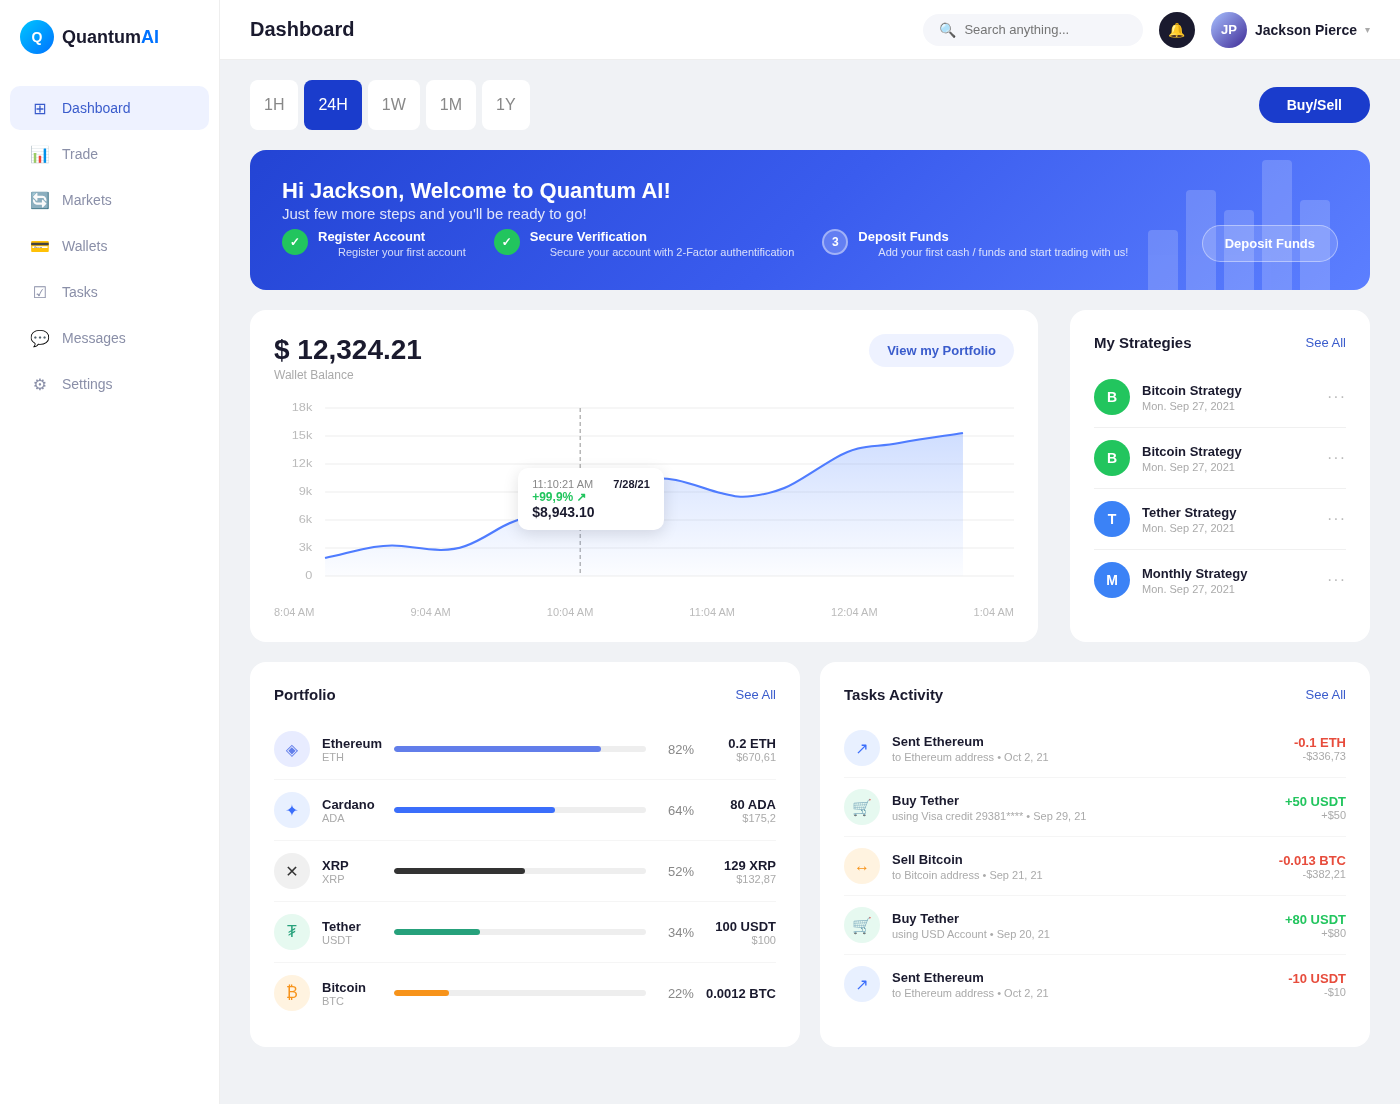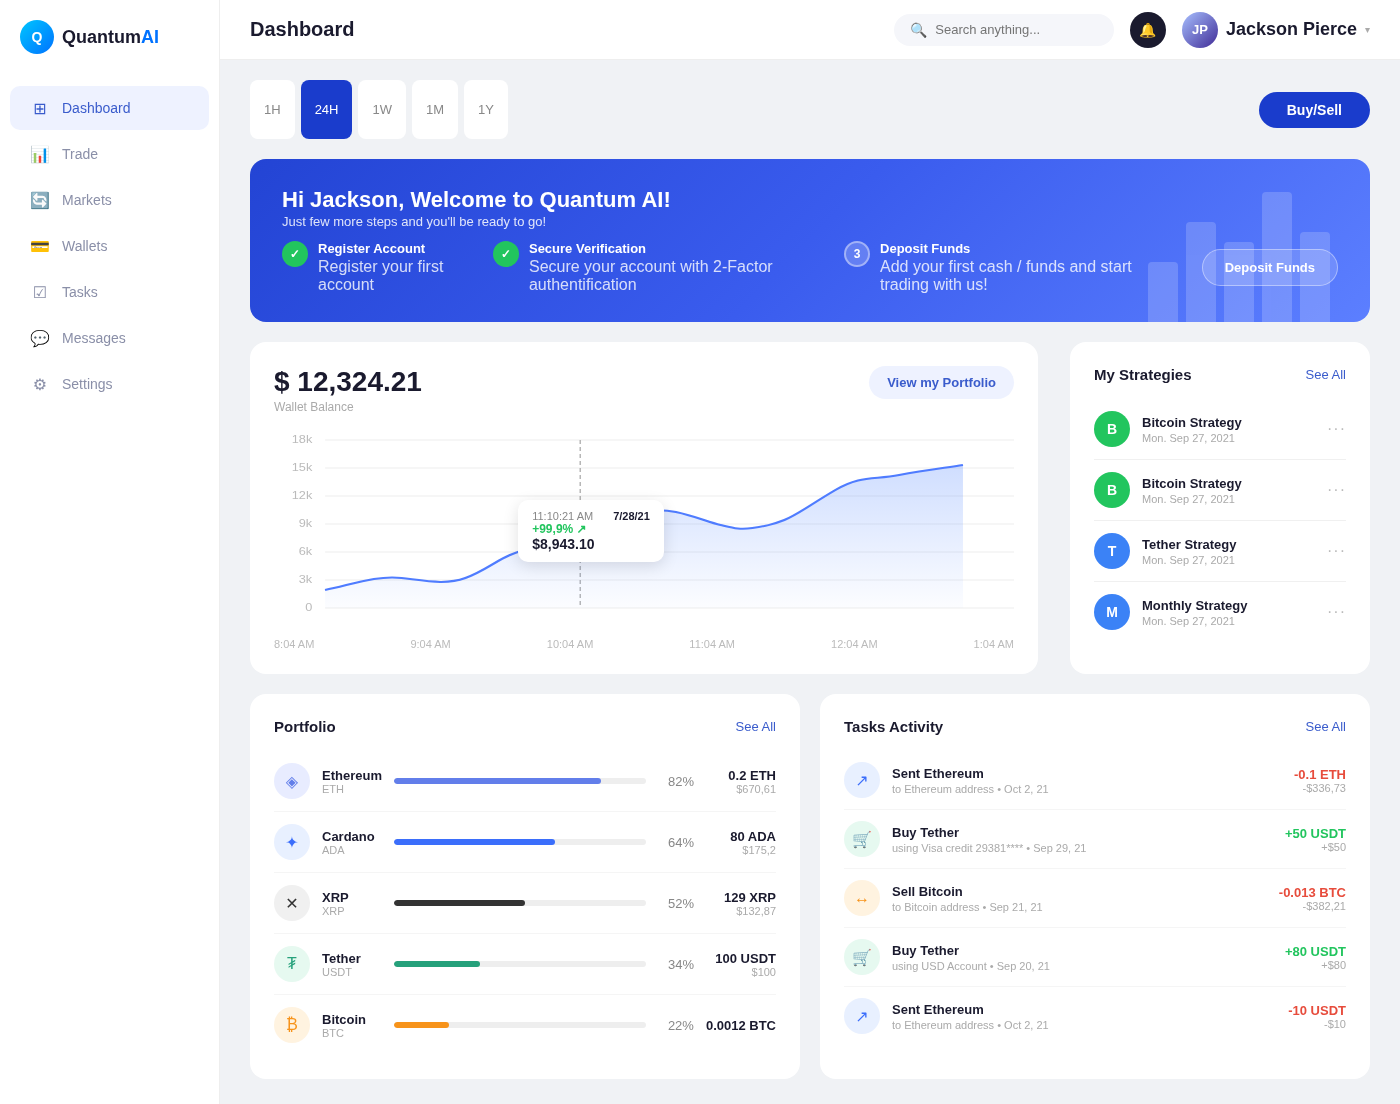--- a/index.html
+++ b/index.html
@@ -22,46 +22,46 @@
     .header { background: #fff; padding: 0 30px; height: 60px; display: flex; align-items: center; justify-content: space-between; border-bottom: 1px solid #eee; flex-shrink: 0; }
     .header-title { font-size: 20px; font-weight: 700; color: #1a1a2e; }
     .header-right { display: flex; align-items: center; gap: 16px; }
     .search-box { display: flex; align-items: center; gap: 8px; background: #f5f6fa; border-radius: 20px; padding: 8px 16px; width: 220px; }
     .search-box input { border: none; background: transparent; outline: none; font-size: 13px; color: #888; width: 100%; }
     .search-icon { color: #aaa; font-size: 14px; }
     .notif-btn { width: 36px; height: 36px; background: #1a1a2e; border-radius: 50%; display: flex; align-items: center; justify-content: center; cursor: pointer; position: relative; }
     .notif-icon { color: #fff; font-size: 14px; }
     .user-info { display: flex; align-items: center; gap: 8px; cursor: pointer; }
     .user-avatar { width: 36px; height: 36px; border-radius: 50%; background: linear-gradient(135deg, #a8c0ff, #3f2b96); overflow: hidden; display: flex; align-items: center; justify-content: center; color: #fff; font-size: 13px; font-weight: 600; }
-    .user-name { font-size: 18px; font-weight: 600; color: #1a1a2e; }
+    .user-name { font-size: 14px; font-weight: 600; color: #1a1a2e; }
     .chevron { color: #aaa; font-size: 10px; }
 
     
     .content { flex: 1; overflow-y: auto; padding: 20px 30px; display: flex; flex-direction: column; gap: 20px; }
 
     
     .top-bar { display: flex; align-items: center; justify-content: space-between; }
     .time-filters { display: flex; gap: 6px; }
-    .time-btn { padding: 22px 14px; border-radius: 8px; border: none; background: #fff; color: #888; font-size: 13px; font-weight: 500; cursor: pointer; }
+    .time-btn { padding: 16px 14px; border-radius: 8px; border: none; background: #fff; color: #888; font-size: 16px; font-weight: 500; cursor: pointer; }
     .time-btn.active { background: #1a3ccc; color: #fff; }
     .buy-sell-btn { background: #1a3ccc; color: #fff; border: none; border-radius: 25px; padding: 10px 28px; font-size: 14px; font-weight: 600; cursor: pointer; }
 
     
     .welcome-banner { background: linear-gradient(135deg, #2344d4 0%, #3a5cee 50%, #5c7fff 100%); border-radius: 16px; padding: 28px 32px; color: #fff; position: relative; overflow: hidden; }
     .banner-decoration { position: absolute; right: 40px; top: 0; bottom: 0; display: flex; align-items: flex-end; gap: 8px; opacity: 0.3; }
     .bar-shape { width: 30px; background: rgba(255,255,255,0.6); border-radius: 4px 4px 0 0; }
     .banner-title { font-size: 22px; font-weight: 700; margin-bottom: 1px; }
-    .banner-subtitle { font-size: 13px; opacity: 0.85; margin-bottom: 12px; }
+    .banner-subtitle { font-size: 15px; opacity: 0.85; margin-bottom: 3px; }
     .banner-steps { display: flex; align-items: center; gap: 28px; }
     .step { display: flex; align-items: flex-start; gap: 10px; }
     .step-icon { width: 26px; height: 26px; border-radius: 50%; display: flex; align-items: center; justify-content: center; font-size: 12px; font-weight: 700; flex-shrink: 0; }
     .step-icon.done { background: #22c55e; color: #fff; }
     .step-icon.todo { background: rgba(255,255,255,0.2); color: #fff; border: 2px solid rgba(255,255,255,0.4); }
     .step-label { font-size: 13px; font-weight: 600; }
-    .step-desc { font-size: 16px; opacity: 0.8; margin-top: 2px; }
+    .step-desc { font-size: 11px; opacity: 0.8; margin-top: 2px; margin-left: 20px; }
     .deposit-btn { background: rgba(255,255,255,0.15); border: 1px solid rgba(255,255,255,0.4); color: #fff; border-radius: 20px; padding: 10px 22px; font-size: 13px; font-weight: 600; cursor: pointer; margin-left: auto; white-space: nowrap; }
 
     
     .middle-row { display: flex; gap: 32px; }
 
     
     .chart-card { background: #fff; border-radius: 16px; padding: 24px; flex: 1; }
     .wallet-balance { font-size: 28px; font-weight: 700; color: #1a1a2e; }
     .wallet-label { font-size: 12px; color: #aaa; margin-top: 2px; margin-bottom: 16px; }
     .view-portfolio-btn { float: right; background: #eef2ff; color: #3a5ccc; border: none; border-radius: 20px; padding: 9px 18px; font-size: 13px; font-weight: 600; cursor: pointer; }

